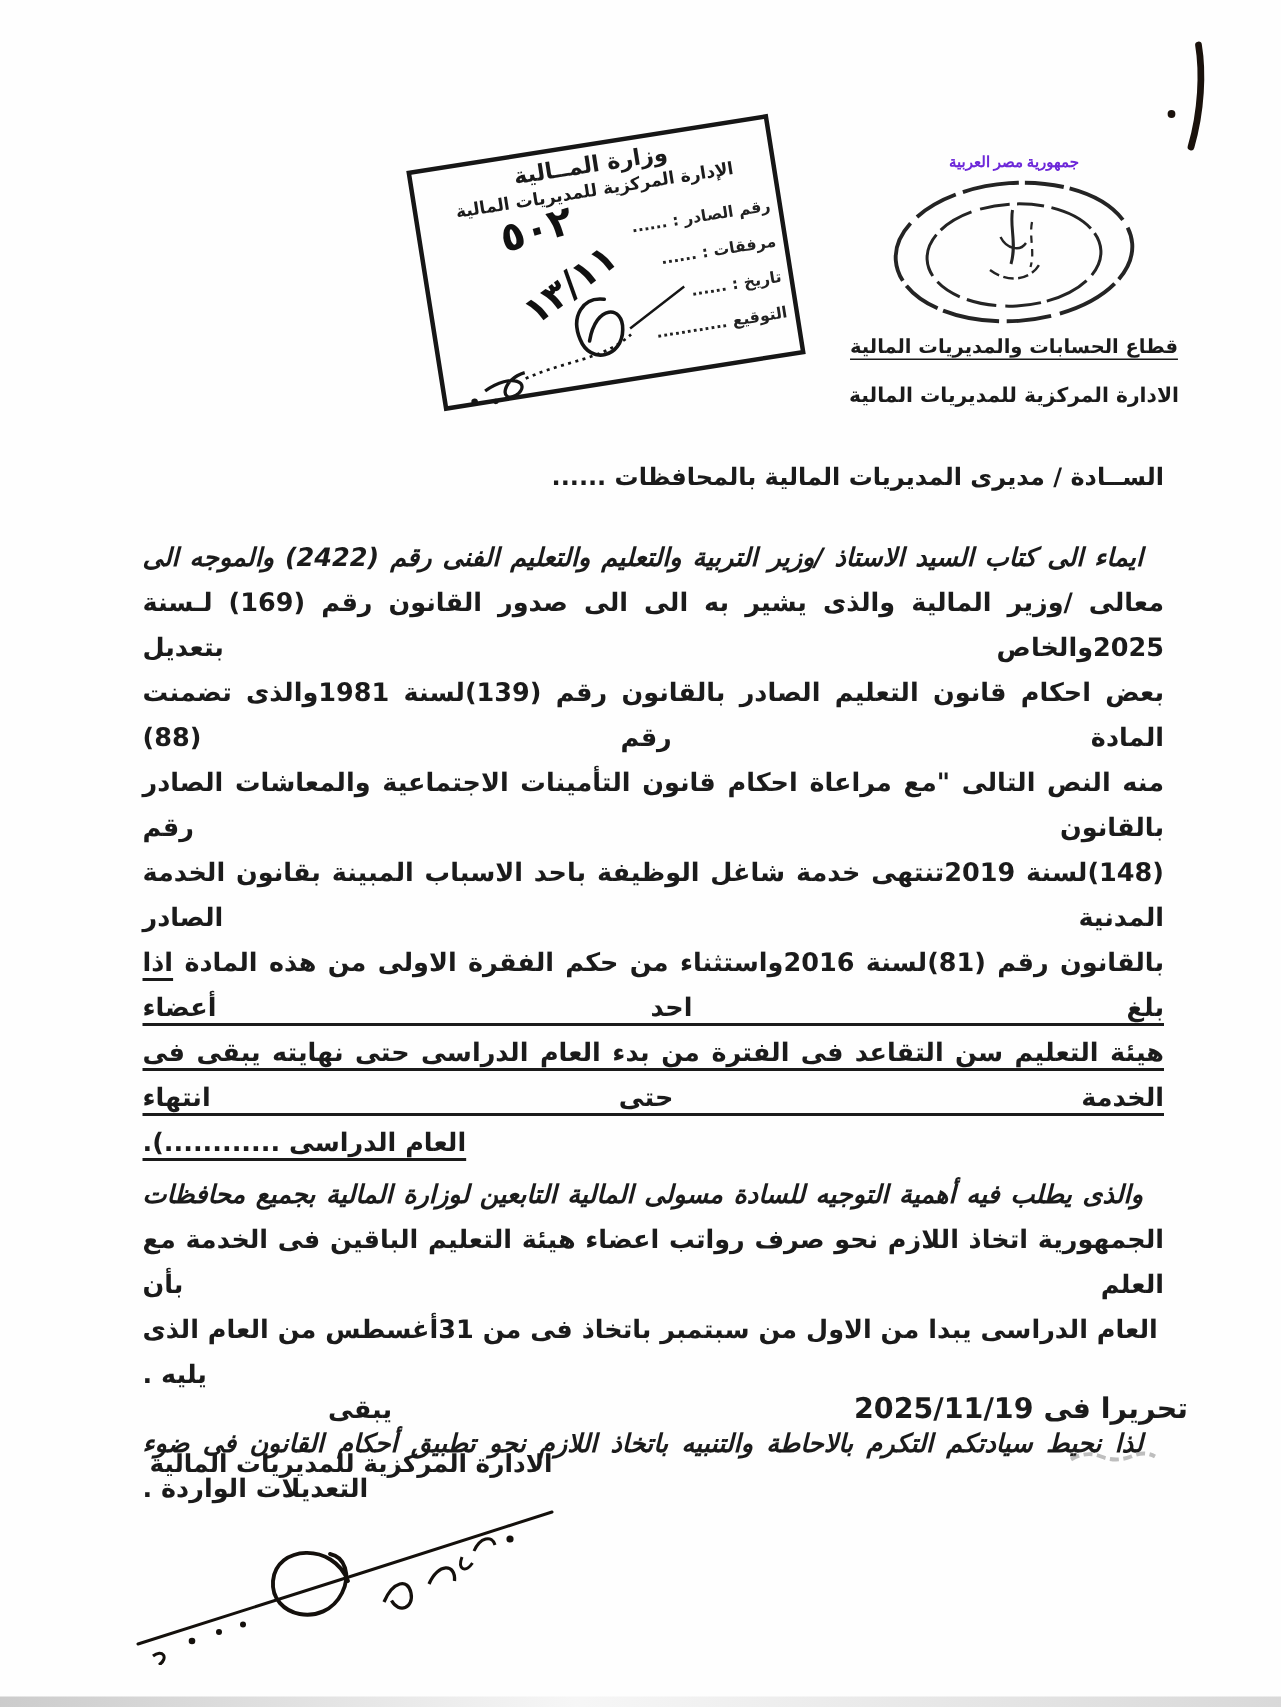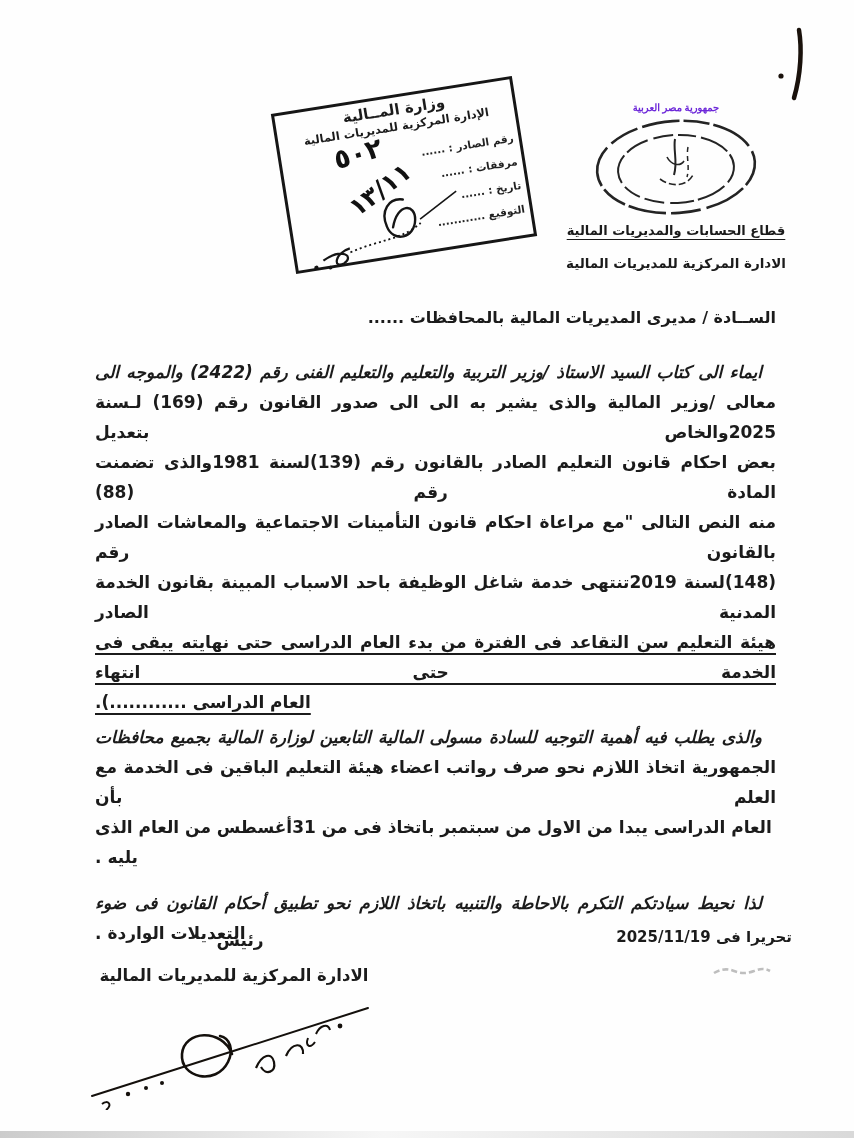--- a/index.html
+++ b/index.html
@@ -32,21 +32,21 @@
   .body-block{top:308px;right:78px;left:95px;direction:rtl;}
   .addressee{font-size:16px;margin-bottom:30px;}
   .greeting{font-size:16px;padding-right:78px;margin-bottom:12px;}
   .par{font-size:17px;line-height:30px;}
   .p1{margin-top:14px;} .p2{margin-top:5px;} .p3{margin-top:16px;}
   .jline{text-align:justify;text-align-last:justify;}
   .rline{text-align:left;}
   .indent{padding-right:14px;font-style:italic;}
   .u{text-decoration:underline;text-underline-offset:5px;text-decoration-thickness:1.5px;}
   
-  .date-line{top:928px;right:62px;font-size:15px;direction:rtl;}
+  .date-line{top:928px;right:62px;font-size:19px;direction:rtl;}
   .faint-mark{top:964px;right:64px;opacity:.55;}
   .sig-title{top:930px;left:170px;width:140px;text-align:center;font-size:17px;}
   .sig-org{top:966px;left:78px;width:312px;text-align:center;font-size:16.5px;}
   .sig-draw{top:992px;left:80px;}
   .scan-edge{bottom:0;left:0;right:0;height:7px;
     background:linear-gradient(to right,rgba(110,110,110,.35),rgba(190,190,190,.12) 45%,rgba(120,120,120,.28));}
 </style>
 </head>
 <body>
 
@@ -90,20 +90,21 @@
 
 <div class="abs body-block">
   <div class="addressee">الســادة / مديرى المديريات المالية بالمحافظات ......</div>
 
   <div class="par p1">
     <div class="jline indent">ايماء الى كتاب السيد الاستاذ /وزير التربية والتعليم والتعليم الفنى رقم (2422) والموجه الى</div>
     <div class="jline">معالى /وزير المالية والذى يشير به الى الى صدور القانون رقم (169) لـسنة 2025والخاص بتعديل</div>
     <div class="jline">بعض احكام قانون التعليم الصادر بالقانون رقم (139)لسنة 1981والذى تضمنت المادة رقم (88)</div>
     <div class="jline">منه النص التالى "مع مراعاة احكام قانون التأمينات الاجتماعية والمعاشات الصادر بالقانون رقم</div>
     <div class="jline">(148)لسنة 2019تنتهى خدمة شاغل الوظيفة باحد الاسباب المبينة بقانون الخدمة المدنية الصادر</div>
+    <div class="jline"><span>بالقانون رقم (81)لسنة 2016واستثناء من حكم الفقرة الاولى من هذه المادة </span><span class="u">اذا بلغ احد أعضاء</span></div>
     <div class="jline u">هيئة التعليم سن التقاعد فى الفترة من بدء العام الدراسى حتى نهايته يبقى فى الخدمة حتى انتهاء</div>
     <div class="rline u">العام الدراسى ............).</div>
   </div>
 
   <div class="par p2">
     <div class="jline indent">والذى يطلب فيه أهمية التوجيه للسادة مسولى المالية التابعين لوزارة المالية بجميع محافظات</div>
     <div class="jline">الجمهورية اتخاذ اللازم نحو صرف رواتب اعضاء هيئة التعليم الباقين فى الخدمة مع العلم بأن</div>
     <div class="rline">العام الدراسى يبدا من الاول من سبتمبر باتخاذ فى من 31أغسطس من العام الذى يليه .</div>
   </div>
 
@@ -113,21 +114,21 @@
   </div>
 
 </div>
 
 <div class="abs date-line">تحريرا فى 2025/11/19</div>
 
 <svg class="abs faint-mark" width="80" height="16" viewBox="0 0 80 16">
   <path d="M4 9 q10 -6 20 -2 q10 4 20 0 q9 -4 16 0" fill="none" stroke="#8a8a8a" stroke-width="2.6" stroke-dasharray="6 3"></path>
 </svg>
 
-<div class="abs sig-title">رئيس</div>
+<div class="abs sig-title">يبقى</div>
 <div class="abs sig-org">الادارة المركزية للمديريات المالية</div>
 
 <svg class="abs sig-draw" width="300" height="118" viewBox="0 0 300 118">
   <path d="M12 104 C90 80 205 42 288 16" fill="none" stroke="#14100c" stroke-width="2" stroke-linecap="round"></path>
   <path d="M152 62 C142 36 104 38 102 62 C100 86 136 94 148 70 C154 58 150 46 140 44" fill="none" stroke="#14100c" stroke-width="2.6" stroke-linecap="round"></path>
   <path d="M176 76 C182 62 192 60 194 70 C196 80 186 84 181 75" fill="none" stroke="#14100c" stroke-width="2.2"></path>
   <path d="M206 64 C212 50 224 50 223 62" fill="none" stroke="#14100c" stroke-width="2.2"></path>
   <path d="M236 42 C240 33 248 31 250 38" fill="none" stroke="#14100c" stroke-width="2"></path>
   <circle cx="260" cy="34" r="2.4" fill="#14100c"></circle>
   <path d="M228 46 c-3 8 2 11 7 4" fill="none" stroke="#14100c" stroke-width="2"></path>

